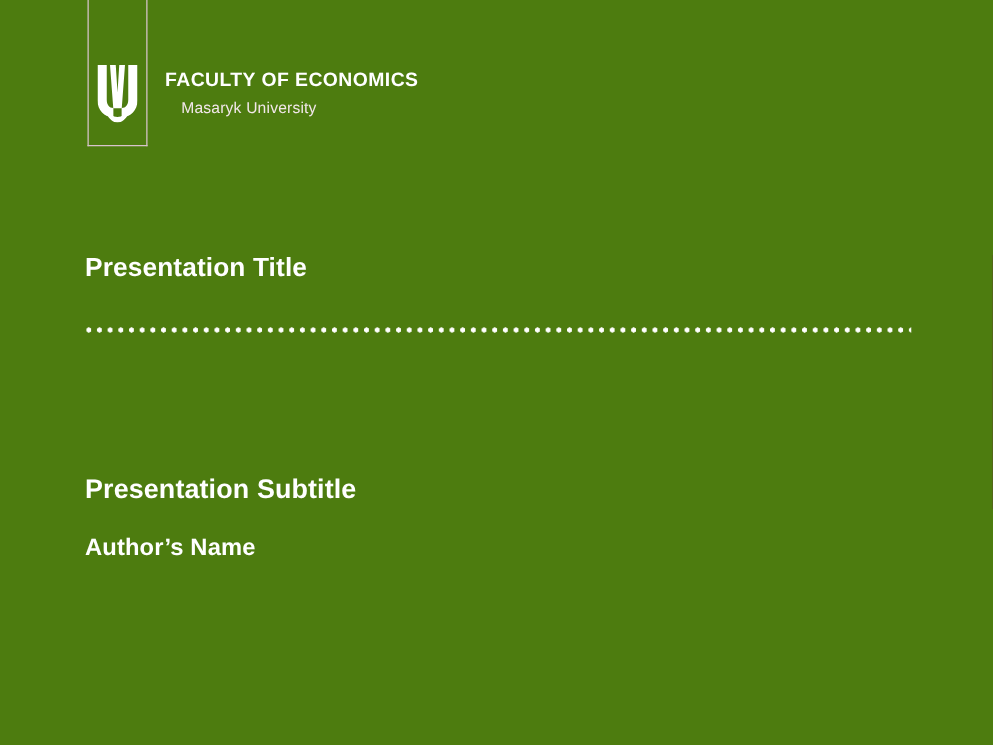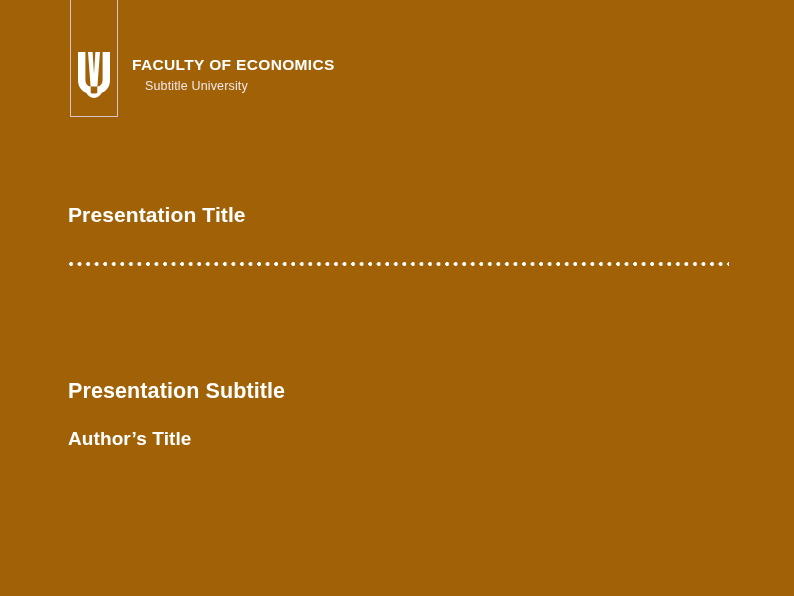--- a/index.html
+++ b/index.html
@@ -12,21 +12,21 @@
     background: #66293d;
     font-family: "Liberation Sans", sans-serif;
     overflow: hidden;
     position: relative;
     -webkit-font-smoothing: antialiased;
   }
 
   .slide {
     position: absolute;
     inset: 0;
-    background: #a16207;
+    background: #4d7c0f;
   }
 
   
   .logo-block {
     position: absolute;
     left: 70px;
     top: 0px;
     width: 400px;
     height: 125px;
   }
@@ -142,26 +142,26 @@
       <svg viewBox="0 0 32 46" xmlns="http://www.w3.org/2000/svg" aria-hidden="true">
         <path fill="#ffffff" d="M0 0 h7.4 v27.8 c0 4.0 2.1 6.6 5.1 6.6 h0.2 v7.2 h-0.4 C5.6 41.6 0 36.2 0 28.3 Z"></path>
         <path fill="#ffffff" d="M24.6 0 h7.4 v28.3 c0 7.9 -5.6 13.3 -12.3 13.3 h-0.4 v-7.2 h0.2 c3.0 0 5.1 -2.6 5.1 -6.6 Z"></path>
         <path fill="#ffffff" d="M10.0 0 h4.6 l1.4 22.0 l1.4 -22.0 h4.6 l-2.6 34.6 h-6.8 Z"></path>
         <path fill="#ffffff" d="M7.4 34.2 c1.9 5.0 4.9 7.4 8.6 7.4 c3.7 0 6.7 -2.4 8.6 -7.4 v5.0 c-2.2 4.4 -5.1 6.8 -8.6 6.8 c-3.5 0 -6.4 -2.4 -8.6 -6.8 Z"></path>
       </svg>
     </div>
 
     <div class="logo-text">
       <div class="faculty-line">FACULTY OF ECONOMICS</div>
-      <div class="university-line">Subtitle University</div>
+      <div class="university-line">Masaryk University</div>
     </div>
 
   </div>
 
   <div class="title">Presentation Title</div>
 
   <div class="dotted-rule"></div>
 
   <div class="subtitle">Presentation Subtitle</div>
 
-  <div class="author">Author’s Title</div>
+  <div class="author">Author’s Name</div>
 
 </div>
 
 </body></html>

